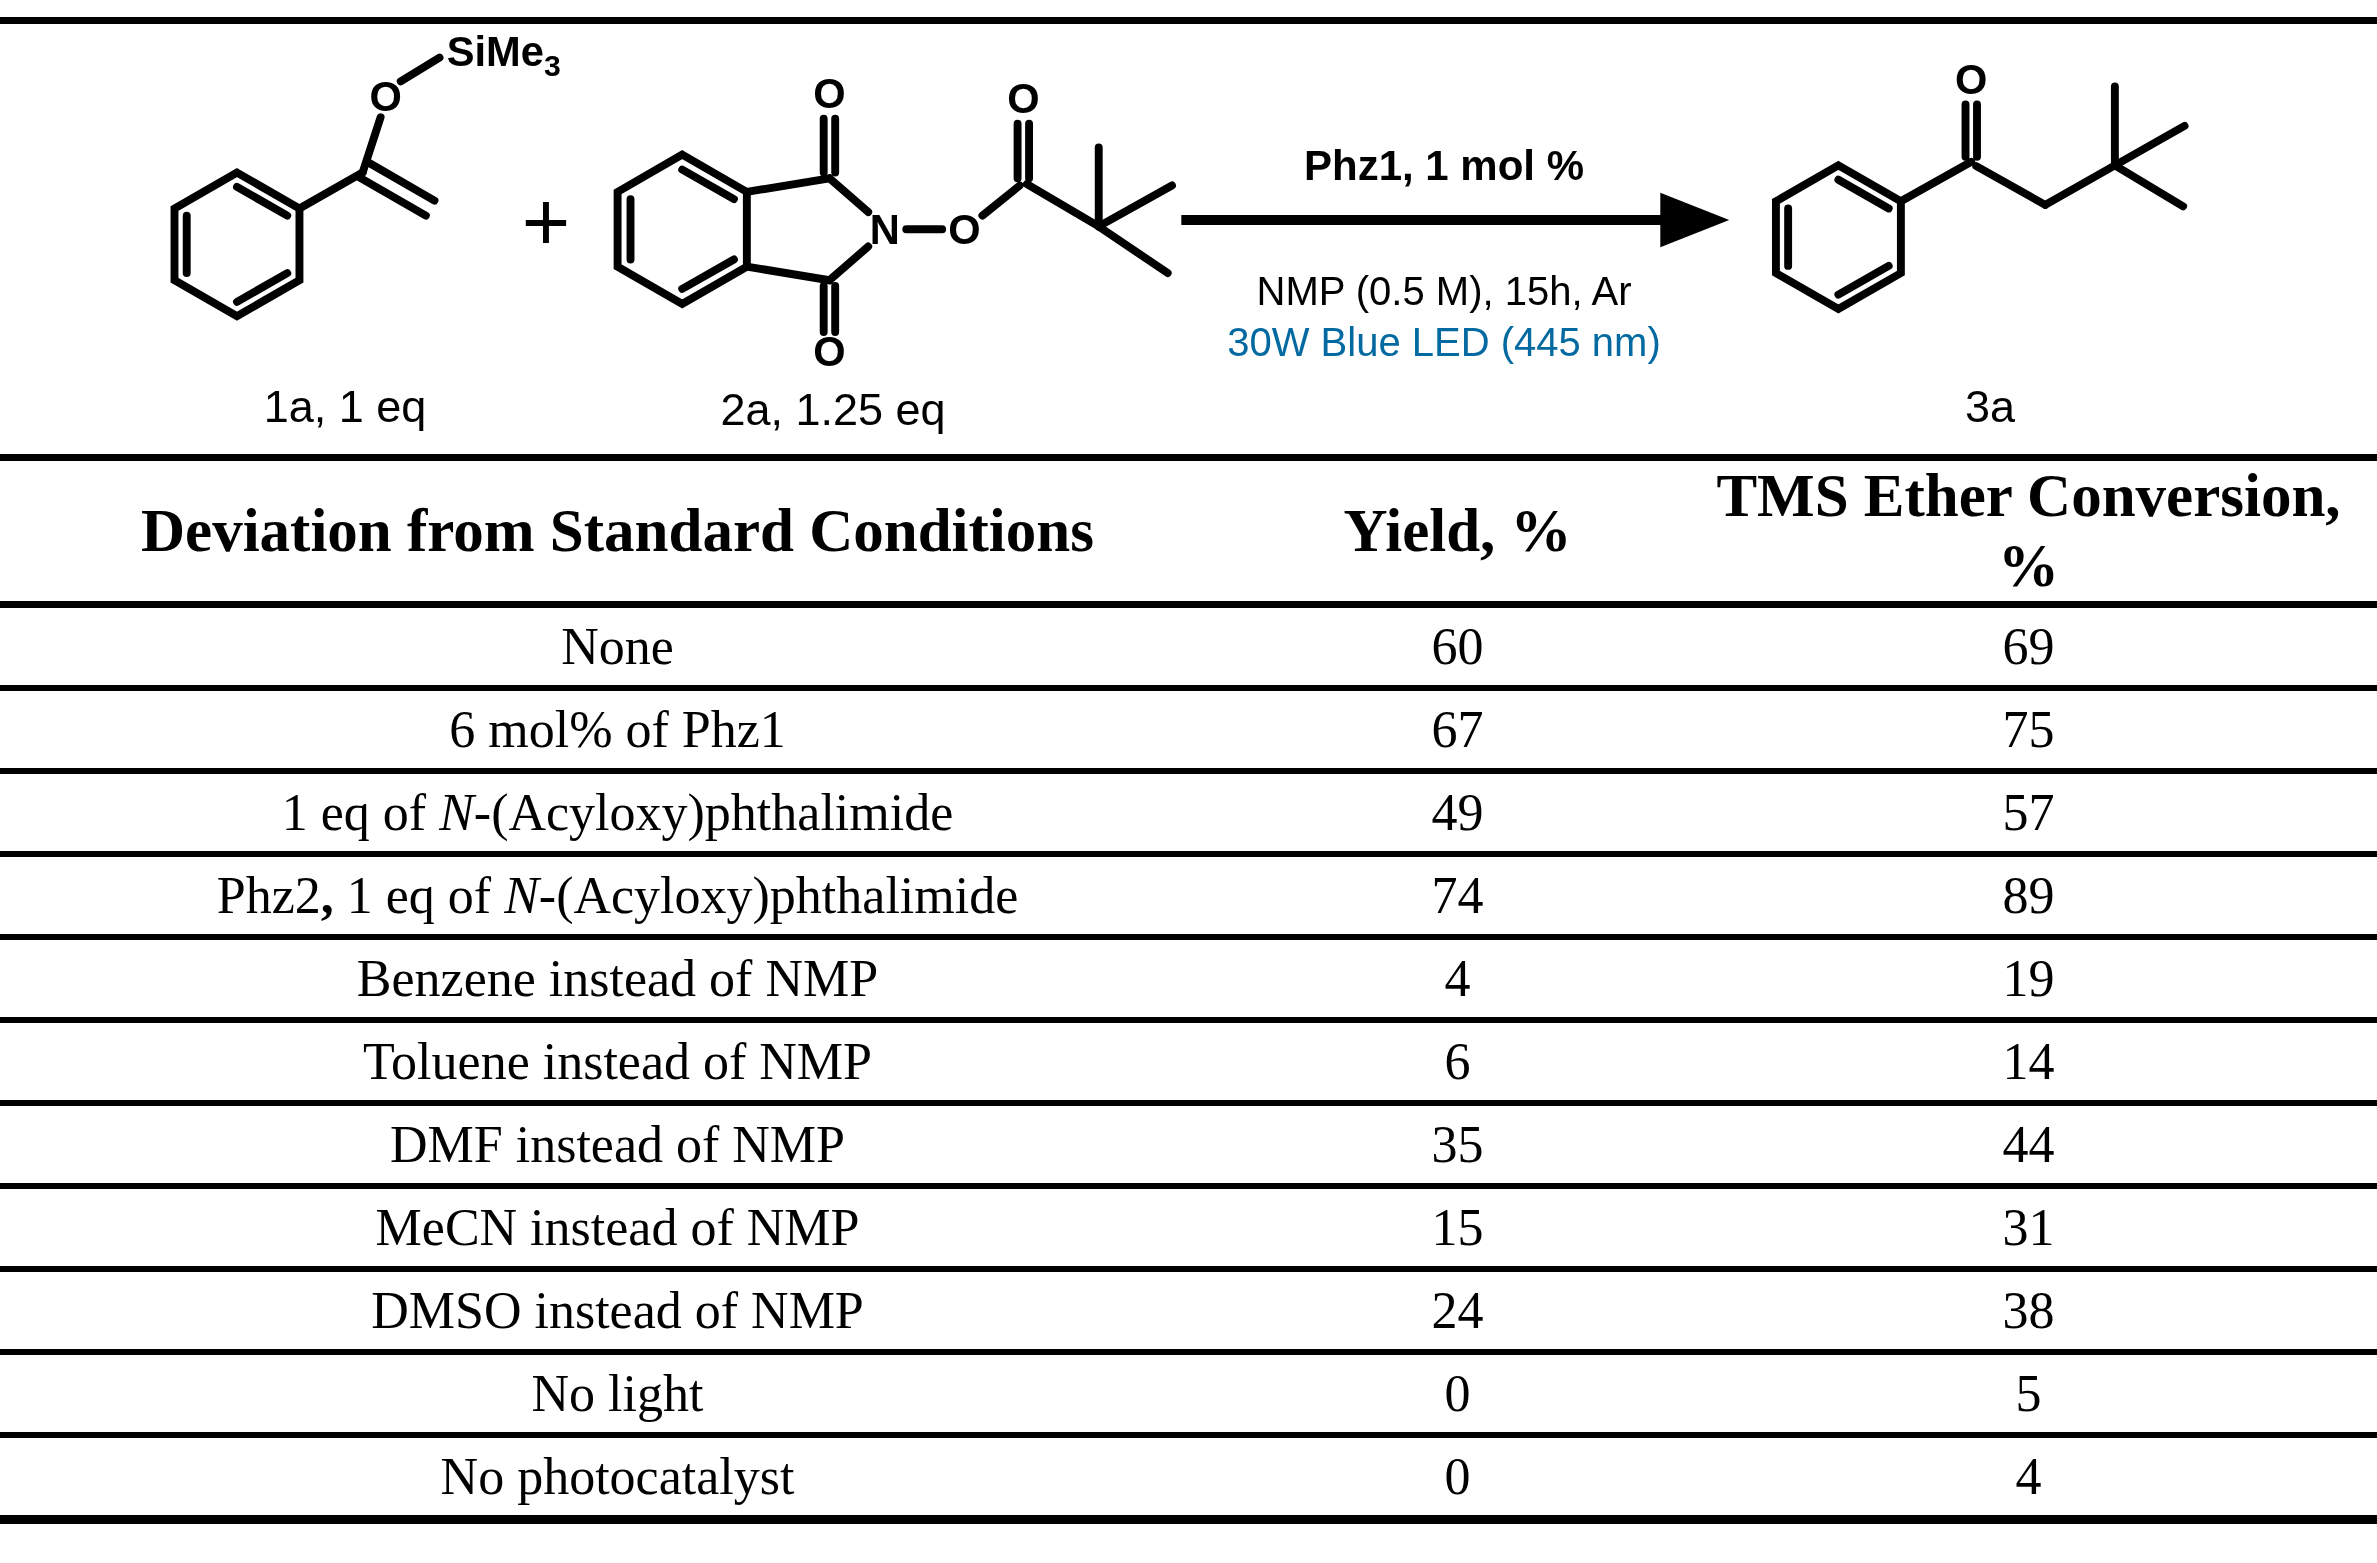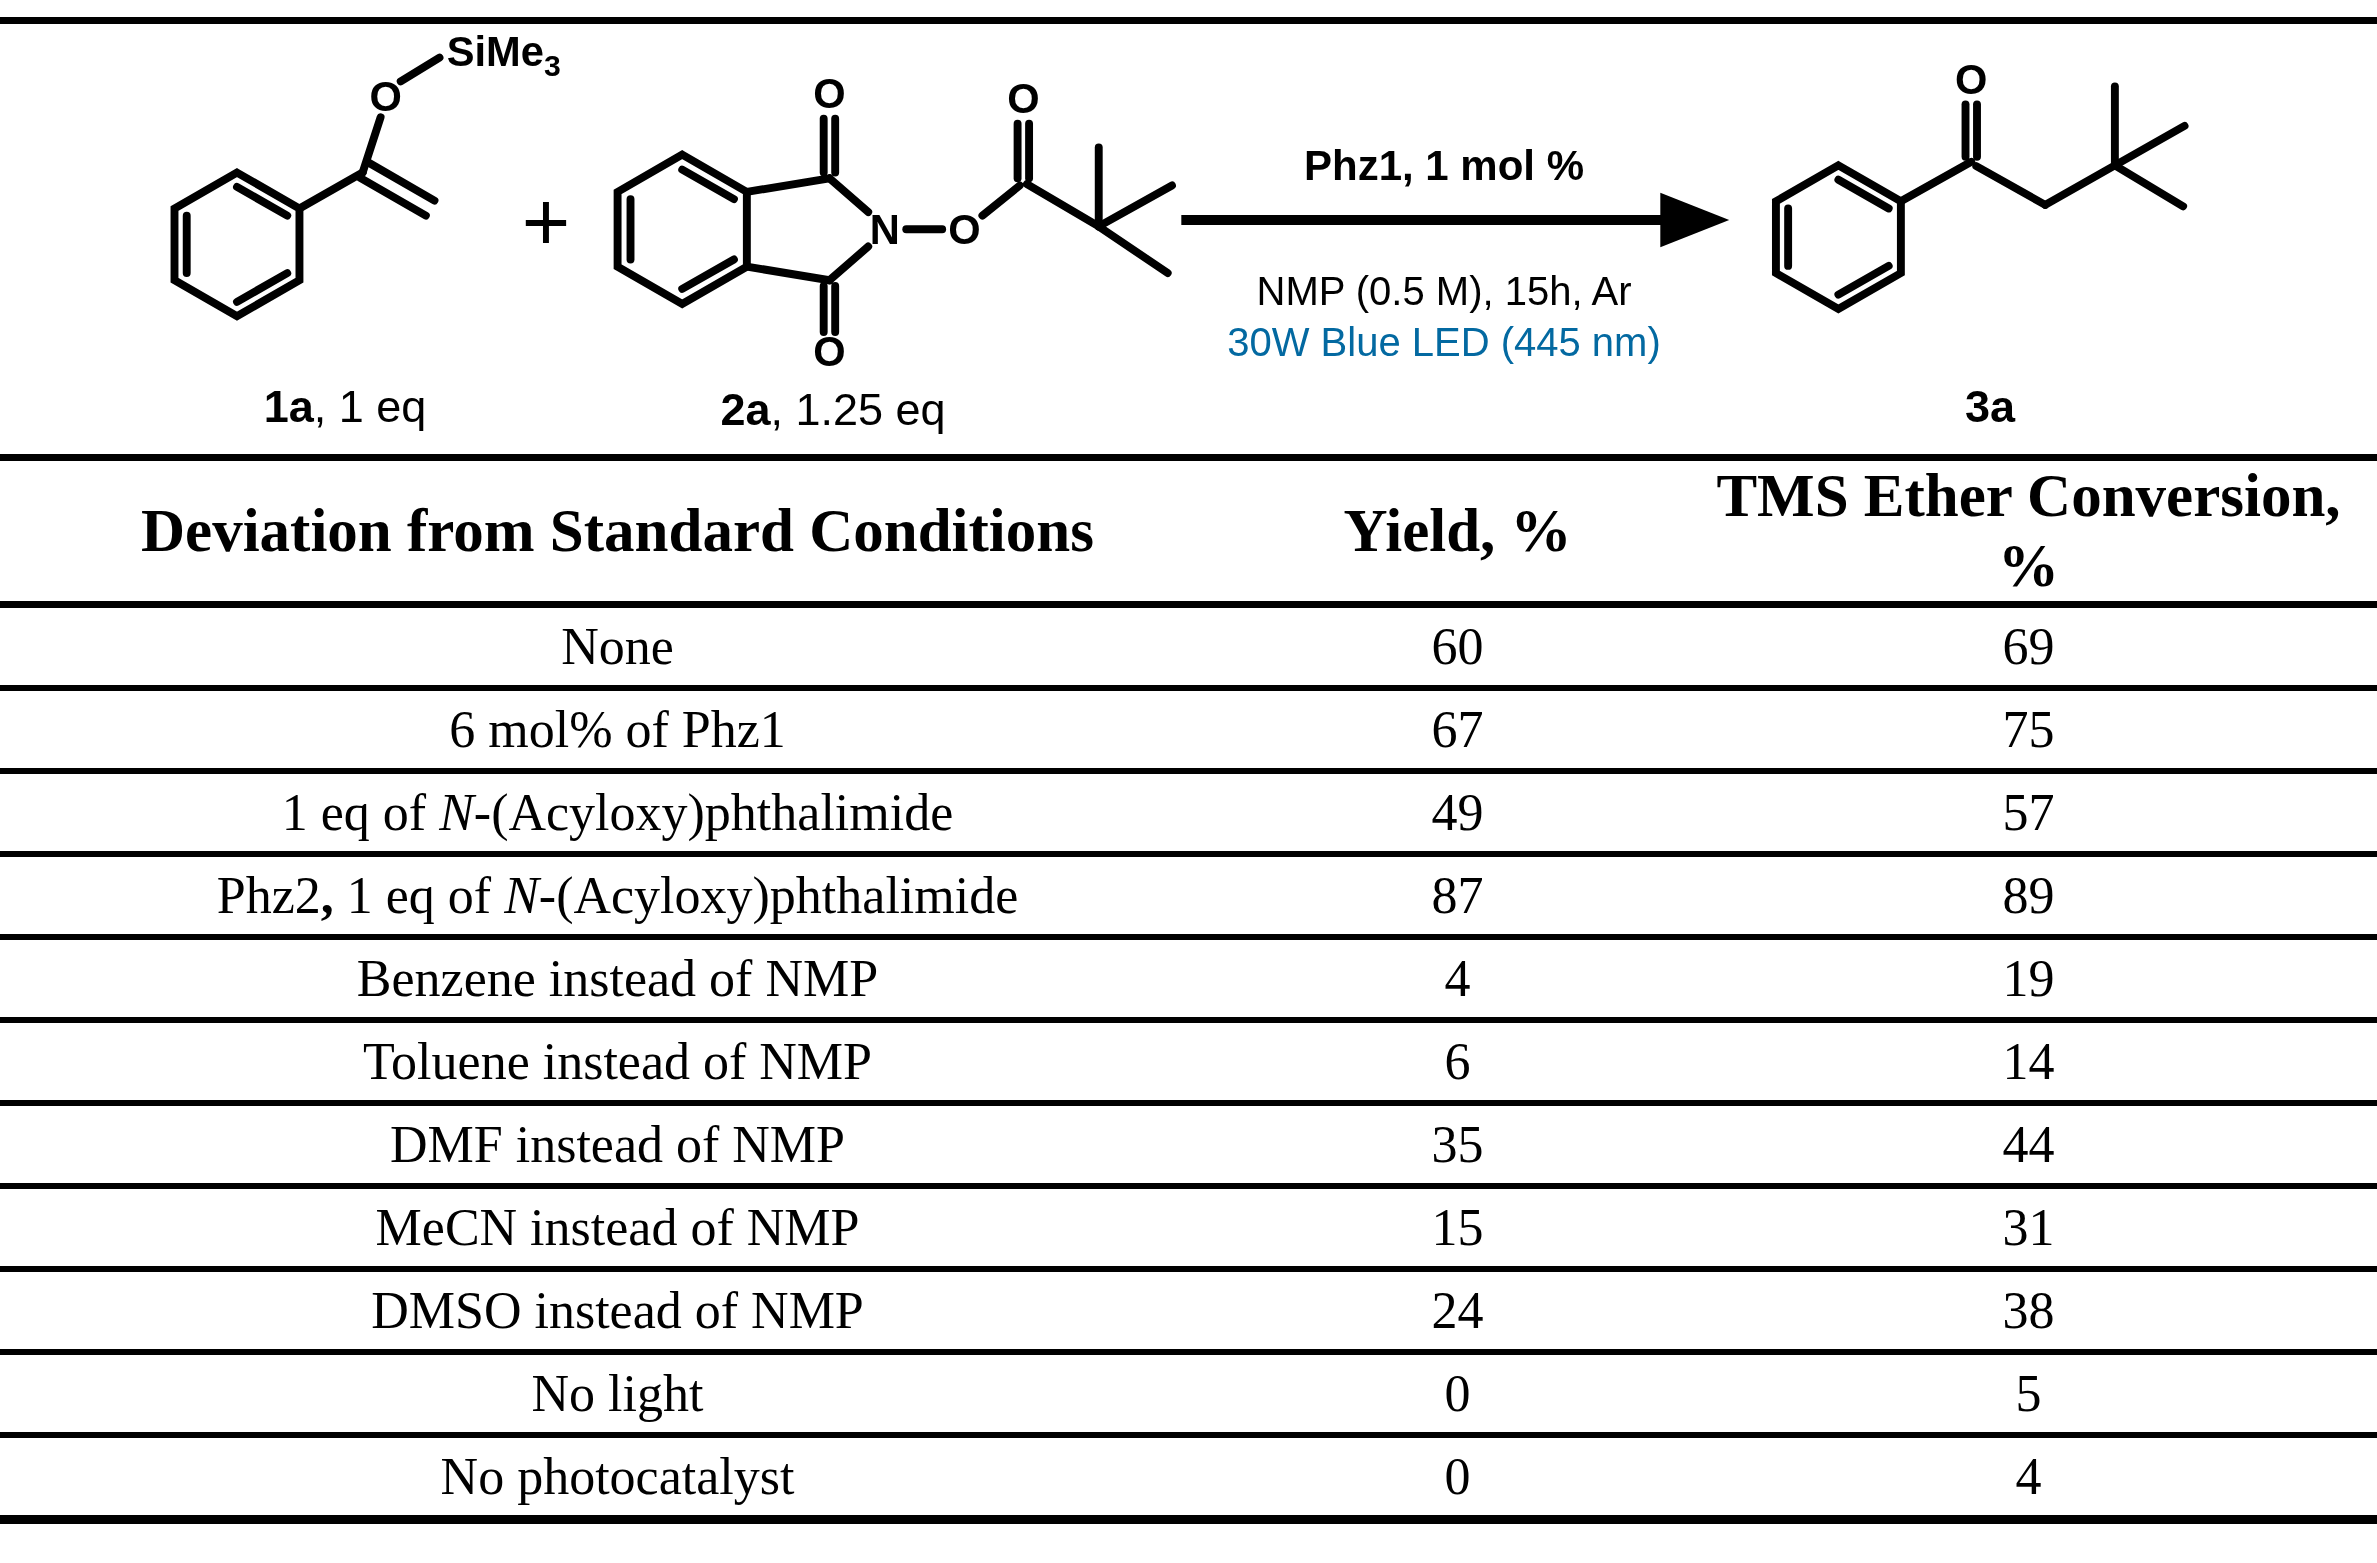--- a/index.html
+++ b/index.html
@@ -9,21 +9,21 @@
   #scheme-svg{position:absolute;left:0;top:0;width:2377px;height:460px;}
   .bond{stroke:#000;stroke-width:11;fill:none;stroke-linecap:round;}
   .arrowline{stroke:#000;stroke-width:14;fill:none;}
   .atom{font-family:"Liberation Sans",sans-serif;font-weight:700;font-size:58px;fill:#000;text-anchor:middle;}
   .atom-start{text-anchor:start;}
   .schemetext{position:absolute;transform:translateX(-50%);white-space:nowrap;font-size:40px;}
   .schemetext.bold{font-weight:700;font-size:42px;}
   .blue-text{color:#0369a1;}
   .plus-sign{position:absolute;transform:translateX(-50%);font-size:83px;font-weight:400;}
   .cmpd-label{position:absolute;transform:translateX(-50%);white-space:nowrap;font-size:45px;}
-  .cmpd-label b{font-weight:700;margin-top:31px;}
+  .cmpd-label b{font-weight:400;margin-top:31px;}
   
   #cond-table{position:absolute;left:0;top:454px;width:2377px;border-collapse:collapse;table-layout:fixed;
               font-family:"Liberation Serif",serif;font-size:52px;color:#000;}
   #cond-table col.c1{width:1235px;} #cond-table col.c2{width:445px;} #cond-table col.c3{width:697px;}
   #cond-table thead td{font-weight:700;font-size:61px;height:80px;border-top:7.2px solid #000;border-bottom:7.2px solid #000;}
   #cond-table td{text-align:center;vertical-align:middle;padding:0;}
   #cond-table tbody td{height:77px;border-bottom:6.5px solid #000;}
   #cond-table tbody tr:last-child td{border-bottom:9.3px solid #000;}
   #cond-table tbody tr.bold-row td{font-weight:700;}
   .it{font-style:italic;}
@@ -144,21 +144,21 @@
       <td>67</td>
       <td>75</td>
     </tr>
     <tr>
       <td><span>1 eq of </span><span class="bd"></span><span></span><span class="it">N</span><span>-(Acyloxy)phthalimide</span></td>
       <td>49</td>
       <td>57</td>
     </tr>
     <tr>
       <td><span>Phz2</span><span class="bd">,</span><span> 1 eq of </span><span class="it">N</span><span>-(Acyloxy)phthalimide</span></td>
-      <td>87</td>
+      <td>74</td>
       <td>89</td>
     </tr>
     <tr>
       <td><span>Benzene instead of NMP</span><span class="bd"></span><span></span><span class="it"></span><span></span></td>
       <td>4</td>
       <td>19</td>
     </tr>
     <tr>
       <td><span>Toluene instead of NMP</span><span class="bd"></span><span></span><span class="it"></span><span></span></td>
       <td>6</td>

